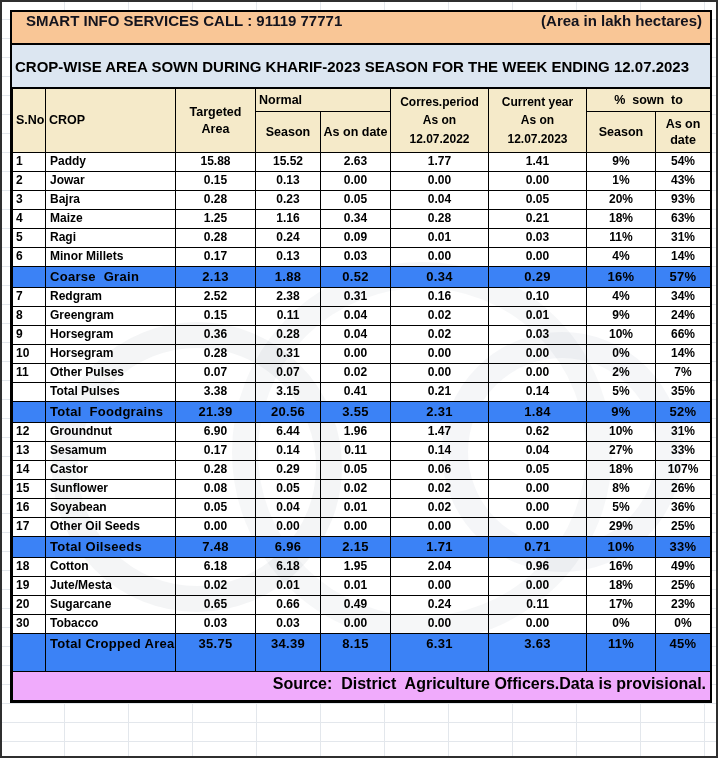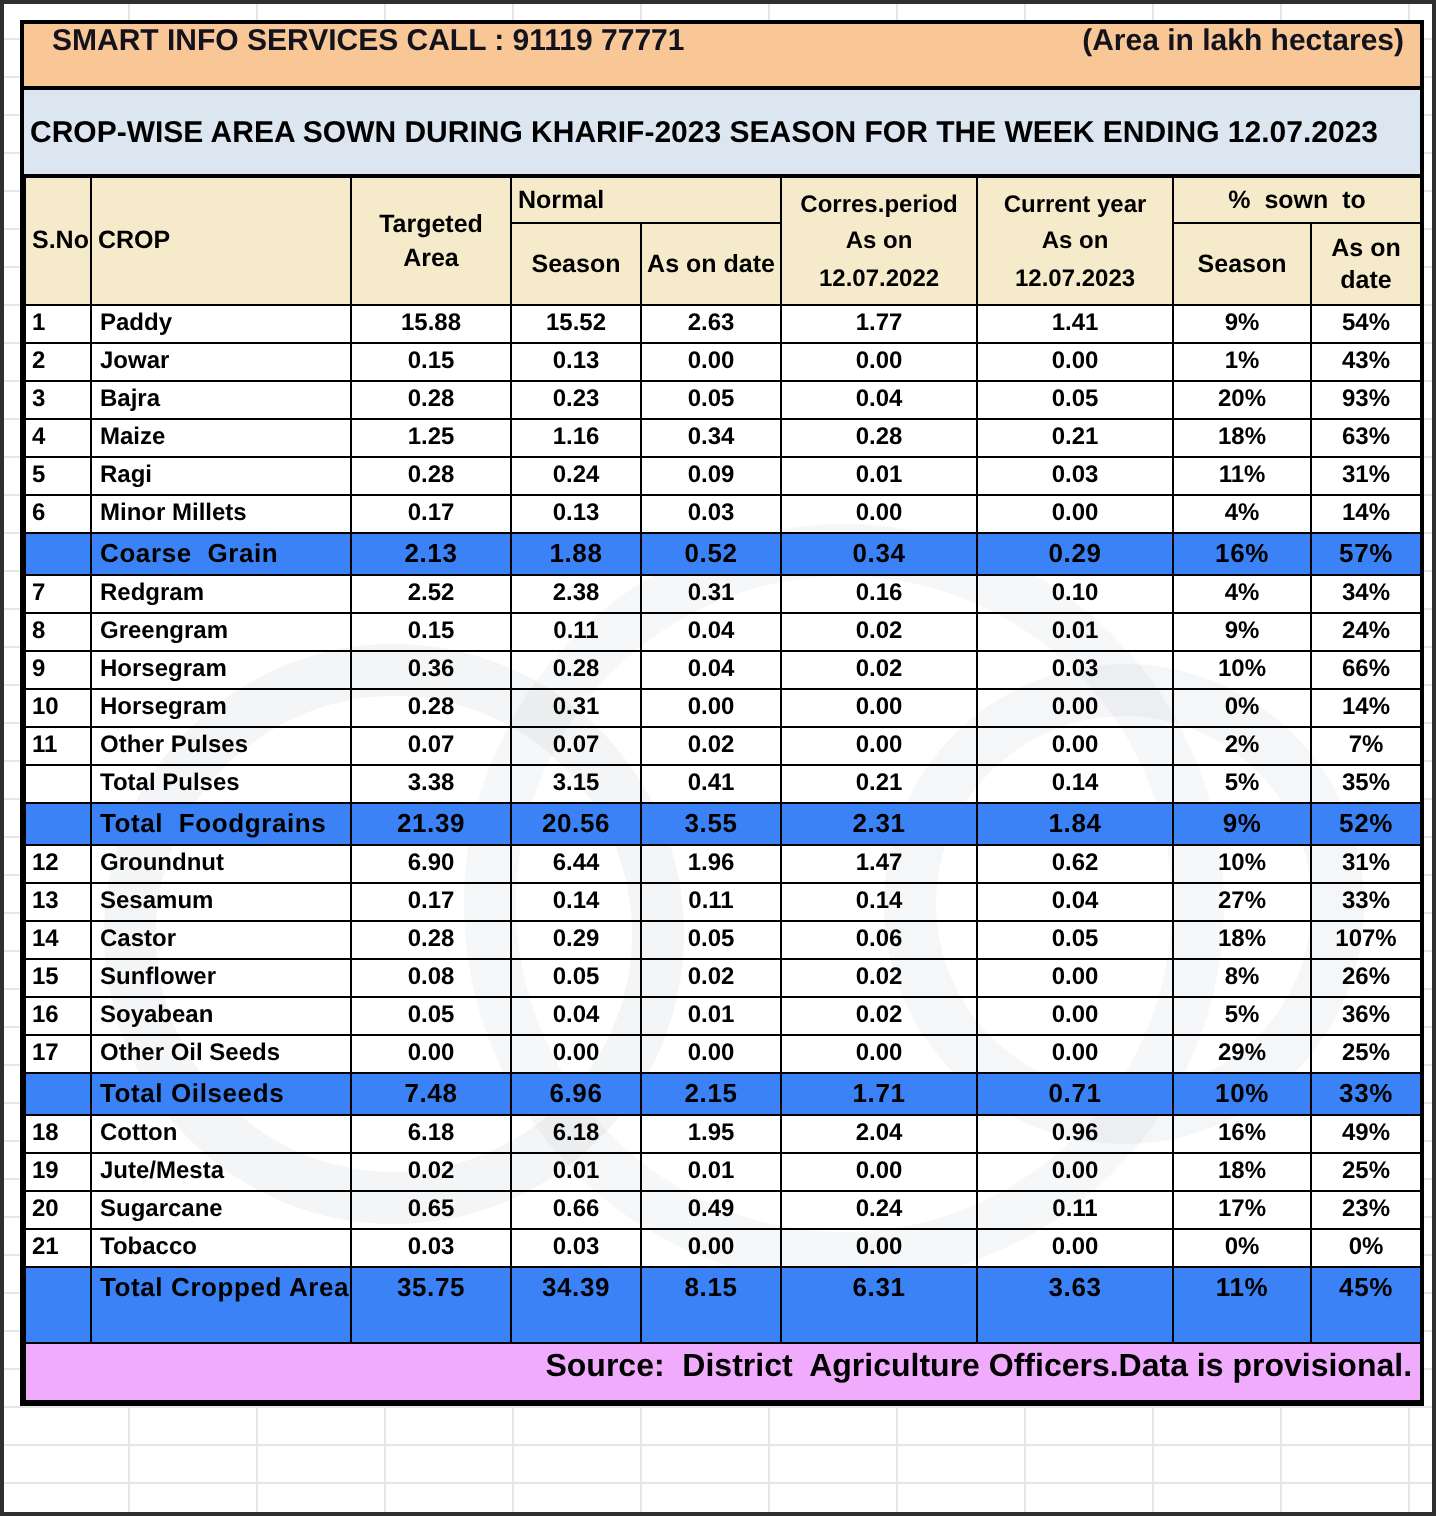--- a/index.html
+++ b/index.html
@@ -380,21 +380,21 @@
           <td class="c-crop">Sugarcane</td>
           <td class="c-num">0.65</td>
           <td class="c-num">0.66</td>
           <td class="c-num">0.49</td>
           <td class="c-num">0.24</td>
           <td class="c-num">0.11</td>
           <td class="c-num">17%</td>
           <td class="c-num">23%</td>
         </tr>
         <tr>
-          <td class="c-sno">21</td>
+          <td class="c-sno">30</td>
           <td class="c-crop">Tobacco</td>
           <td class="c-num">0.03</td>
           <td class="c-num">0.03</td>
           <td class="c-num">0.00</td>
           <td class="c-num">0.00</td>
           <td class="c-num">0.00</td>
           <td class="c-num">0%</td>
           <td class="c-num">0%</td>
         </tr>
         <tr class="hl tall">

